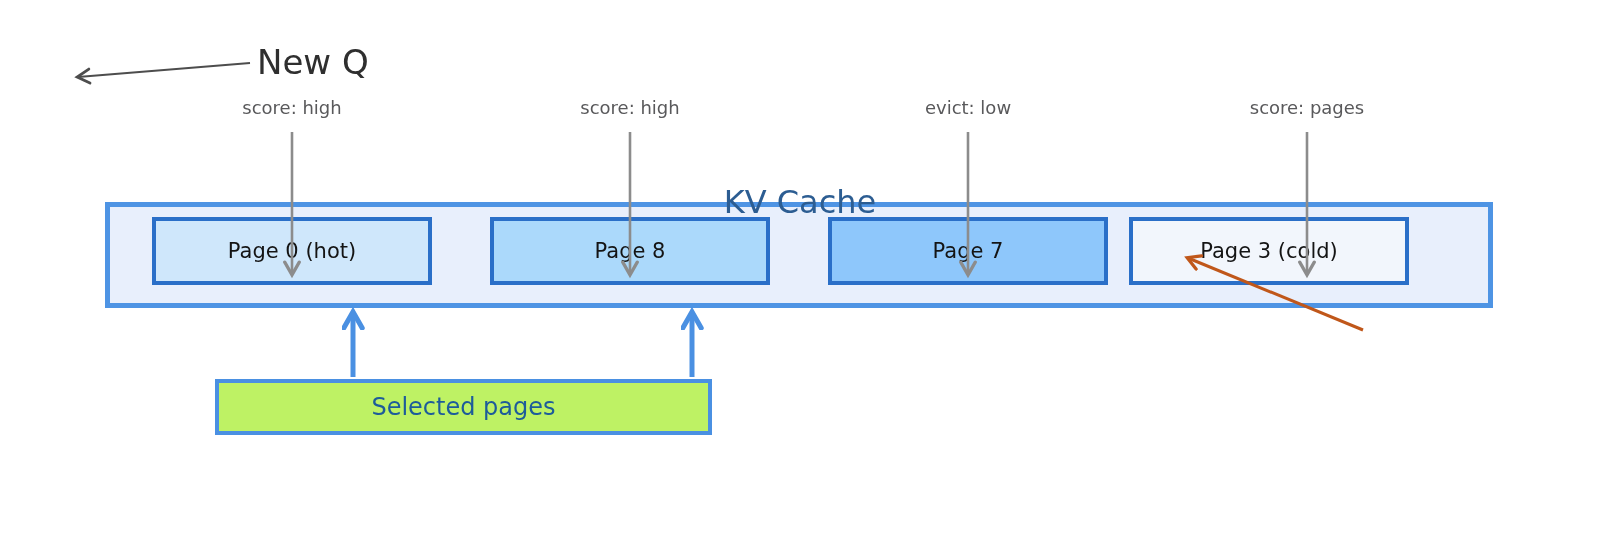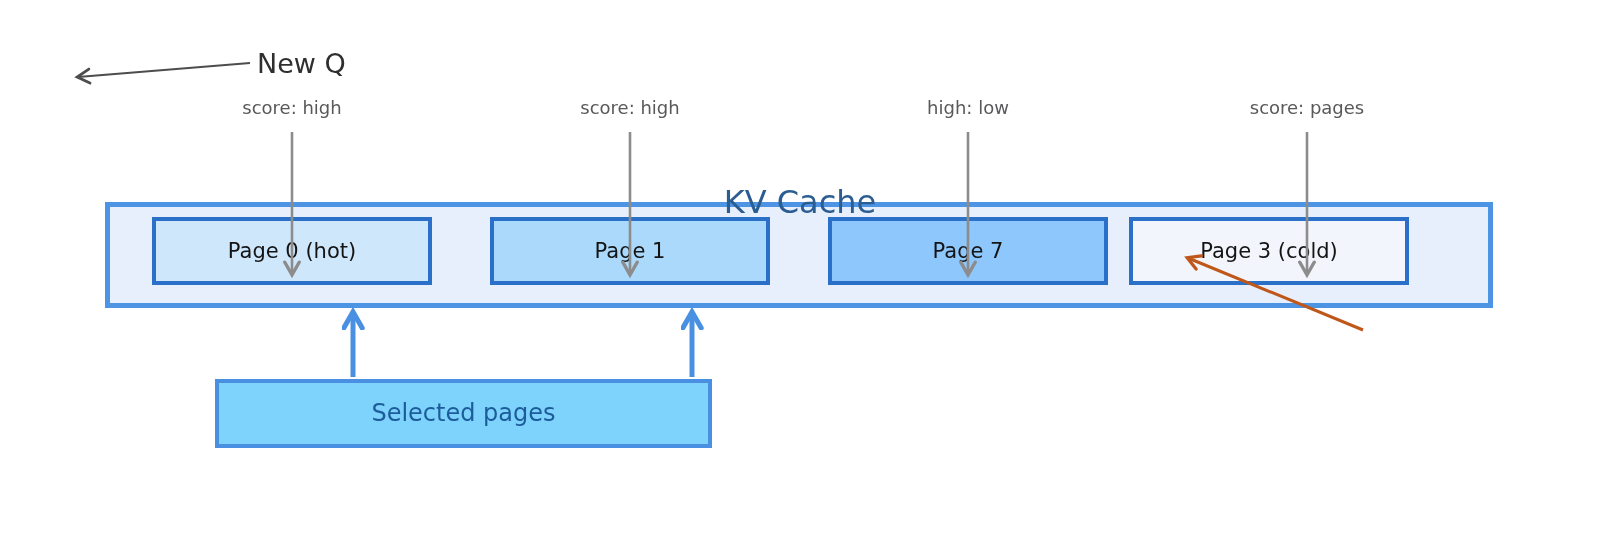--- a/index.html
+++ b/index.html
@@ -4,22 +4,22 @@
 <style>
   html,body{margin:0;padding:0;background:#ffffff;}
   .canvas{
     position:relative;
     width:1600px;height:560px;
     background:#ffffff;
     font-family:"DejaVu Sans","Liberation Sans",sans-serif;
     overflow:hidden;
   }
   .newq-label{
-    position:absolute;left:257px;top:48px;
-    font-size:27px;color:#2f2f2f;white-space:nowrap;
+    position:absolute;left:257px;top:42px;
+    font-size:34px;color:#2f2f2f;white-space:nowrap;
   }
   .score-label{
     position:absolute;top:97px;transform:translateX(-50%);
     font-size:18px;color:#59595b;white-space:nowrap;
   }
   .kv-container{
     position:absolute;left:105px;top:202px;width:1388px;height:106px;
     background:#e8effc;border:5px solid #4e94e4;box-sizing:border-box;
   }
   .kv-title{
@@ -30,22 +30,22 @@
     position:absolute;top:217px;width:280px;height:68px;
     border:4px solid #2a6fc8;box-sizing:border-box;
     display:flex;align-items:center;justify-content:center;
     font-size:21px;color:#141414;z-index:2;white-space:nowrap;
   }
   .page-0{left:152px;}
   .page-1{left:490px;}
   .page-2{left:828px;}
   .page-3{left:1129px;text-align:right;}
   .selected-box{
-    position:absolute;left:215px;top:379px;width:497px;height:69px;
-    background:#7dd3fc;border:4px solid #4a90e2;box-sizing:border-box;
+    position:absolute;left:215px;top:379px;width:497px;height:56px;
+    background:#bef264;border:4px solid #4a90e2;box-sizing:border-box;
     display:flex;flex-direction:column;align-items:center;justify-content:center;
     text-align:center;font-size:24px;line-height:1.2;color:#1d5c9a;z-index:2;
   }
   .evict-label{
     position:absolute;left:1400px;top:327px;transform:translateX(-50%);
     font-size:22px;color:#c0571a;white-space:nowrap;
   }
   .arrow-layer{
     position:absolute;left:0;top:0;width:1600px;height:560px;
     pointer-events:none;z-index:4;
@@ -53,31 +53,31 @@
 </style>
 </head>
 <body>
 
 <div class="canvas">
 
   <div class="newq-label">New Q</div>
 
   <div class="score-label" style="left:292px">score: high</div>
   <div class="score-label" style="left:630px">score: high</div>
-  <div class="score-label" style="left:968px">high: low</div>
+  <div class="score-label" style="left:968px">evict: low</div>
   <div class="score-label" style="left:1307px">score: pages</div>
 
   <div class="kv-container"></div>
   <div class="kv-title">KV Cache</div>
 
   <div class="page page-0" style="background: rgb(207, 231, 251);">
     <span>Page 0 (hot)</span>
   </div>
   <div class="page page-1" style="background: rgb(171, 217, 251);">
-    <span>Page 1</span>
+    <span>Page 8</span>
   </div>
   <div class="page page-2" style="background: rgb(142, 199, 251);">
     <span>Page 7</span>
   </div>
   <div class="page page-3" style="background: rgb(242, 246, 252);">
     <span>Page 3 (cold)</span>
   </div>
 
   <div class="selected-box">
     <span>Selected pages</span>

